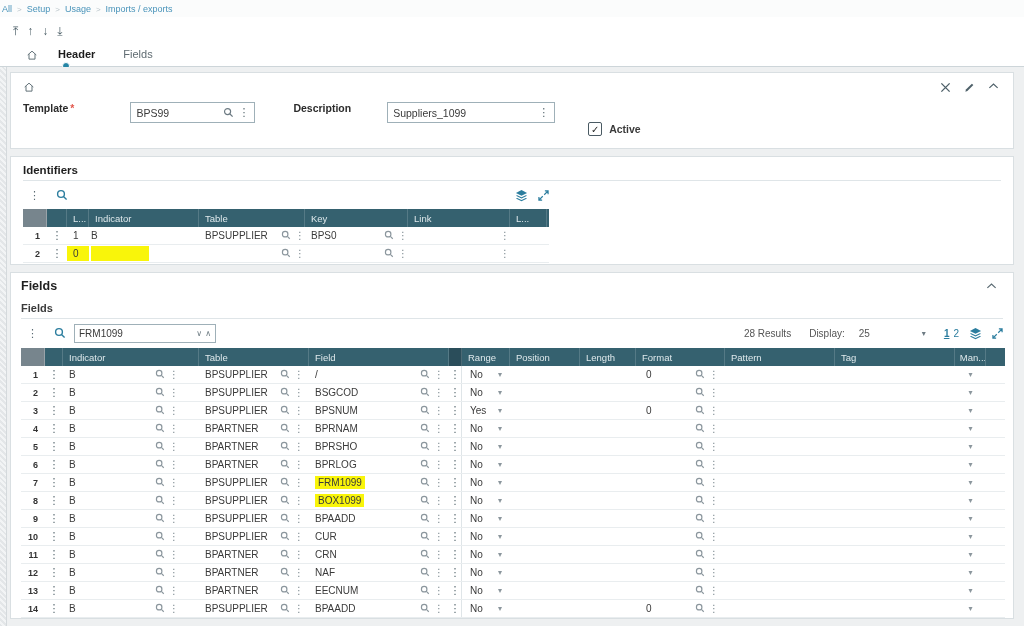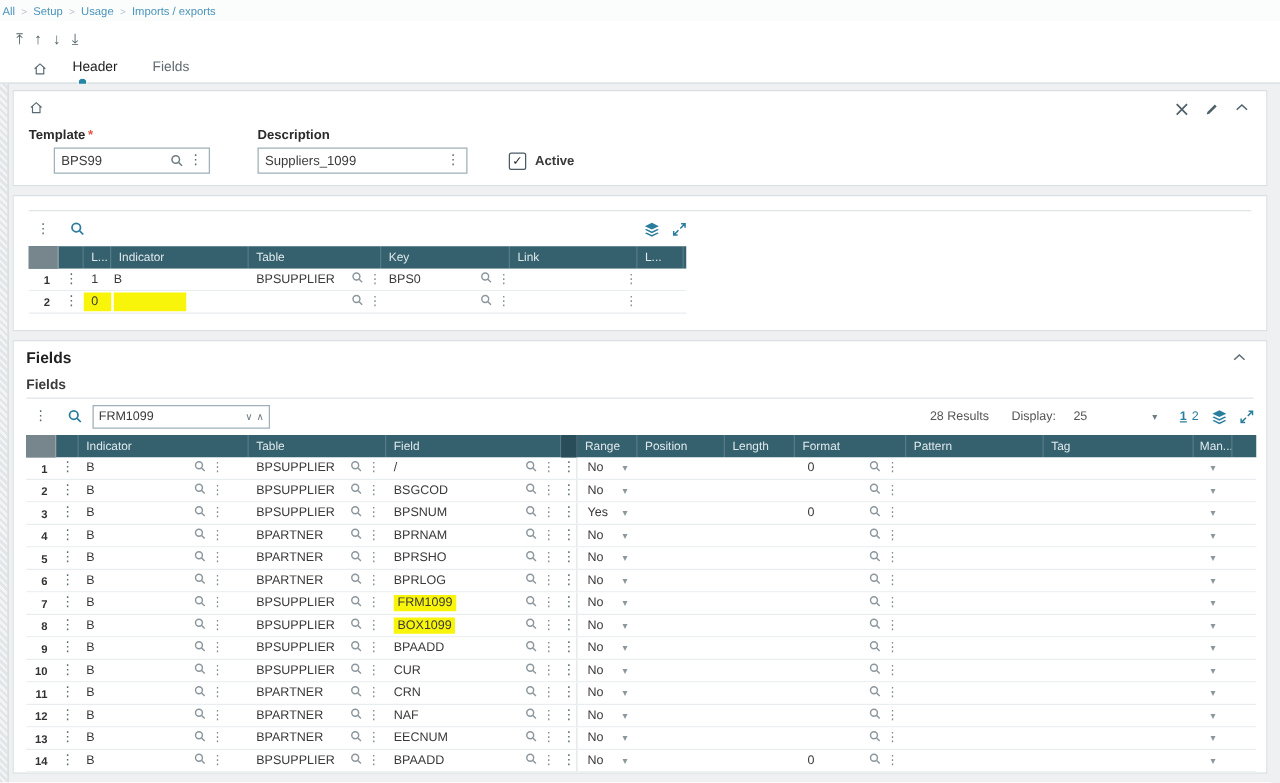--- a/index.html
+++ b/index.html
@@ -13,37 +13,37 @@
 
   .title-row { display:flex; align-items:center; height:27px; padding-left:13px; background:#fff; }
   .nav-arrows { display:flex; gap:9px; color:#4e6069; font-size:12px; }
   .nav-arrows span { cursor:pointer; line-height:1; }
   .page-title { font-size:15px; font-weight:bold; color:#1c1c1c; margin-left:14px; letter-spacing:.2px; }
 
   .tab-bar { position:relative; display:flex; align-items:center; height:23px; padding-left:26px;
     border-bottom:1px solid #cdd5d9; background:#fff; }
   .tab-home { color:#5a6a72; margin-right:20px; display:flex; cursor:pointer; }
   .tab { font-size:11px; color:#5f6b71; margin-right:28px; cursor:pointer; padding-bottom:2px; }
-  .tab.active { font-weight:normal; color:#1c1c1c; }
+  .tab.active { font-weight:bold; color:#1c1c1c; }
   .tab-dot { position:absolute; left:62px; bottom:-4px; width:8px; height:8px; border-radius:50%;
     background:#2585a5; border:1.5px solid #fff; }
 
   
   .content { position:relative; background:#eef0f1; height:559px; padding:5px 10px 0 10px; }
   .left-strip { position:absolute; left:0; top:0; bottom:0; width:7px;
     background:repeating-linear-gradient(45deg,#e3e6e8 0 2px,#f2f4f5 2px 4px); border-right:1px solid #d4d9dc; }
   .card { background:#fff; border:1px solid #d9dfe2; margin-bottom:7px; position:relative; }
 
   
   .card-header-panel { padding:6px 12px 13px 12px; height:77px; }
   .panel-home { color:#5a6a72; display:inline-flex; cursor:pointer; }
   .panel-tools { position:absolute; top:9px; right:14px; display:flex; gap:13px; color:#4e6069; }
   .panel-tools span { cursor:pointer; display:flex; }
   .form-row { display:flex; margin-top:5px; align-items:flex-start; }
-  .fgroup { display:flex; flex-direction:column; }
+  .fgroup { display:flex; flex-direction:row;gap:36px; }
   .flabel { font-size:10.5px; font-weight:bold; color:#2b2b2b; margin-bottom:4px; }
   .req { color:#e2574c; margin-left:2px; }
   .input-box { display:flex; align-items:center; border:1px solid #9fb0b8; height:21px;
     padding:0 5px; font-size:10.5px; background:#fff; }
   .input-box .val { flex:1; }
   .ib-template { width:125px;margin-left:20px; }
   .ib-desc { width:168px; margin-right:0; }
   .g-desc { margin-left:38px; }
   .kebab { font-size:11px; color:#5a6a72; line-height:1; cursor:pointer; letter-spacing:0; }
   .mag { color:#6d7b83; display:flex; cursor:pointer; margin-right:4px; }
@@ -193,20 +193,21 @@
         </div>
       </div>
       <div class="chk-group">
         <span class="chk">✓</span>
         <span class="chk-label">Active</span>
       </div>
     </div>
   </div>
 
   <div class="card card-identifiers">
+    <div class="sec-title">Identifiers</div>
     <div class="hairline"></div>
     <div class="grid-toolbar" style="width:526px;">
       <span class="kebab tb-kebab">⋮</span>
       <span class="tb-mag">
         <svg width="12" height="12" viewBox="0 0 12 12">
             <circle cx="5" cy="5" r="3.4" fill="none" stroke="currentColor" stroke-width="1.4"></circle>
             <line x1="7.7" y1="7.7" x2="10.6" y2="10.6" stroke="currentColor" stroke-width="1.4"></line>
           </svg>
       </span>
       <div class="tb-right">

